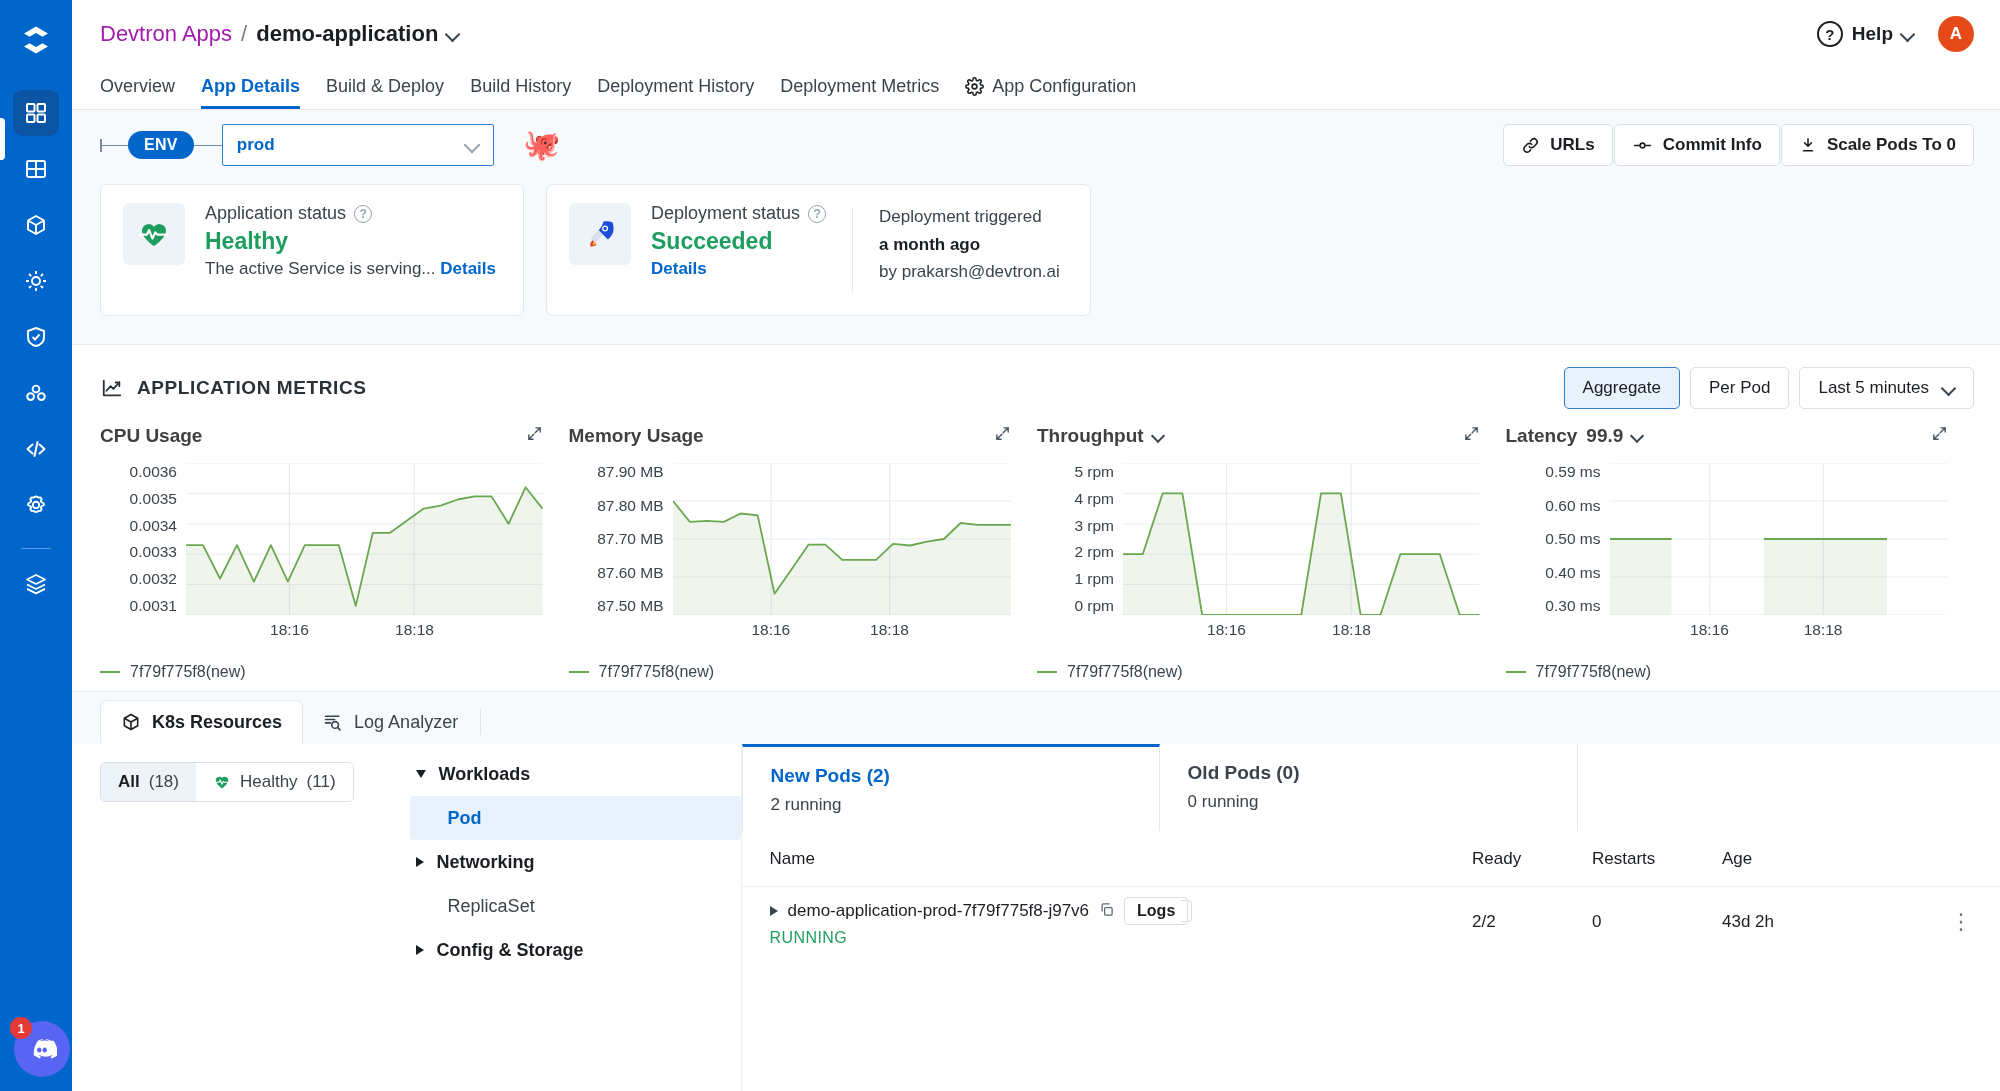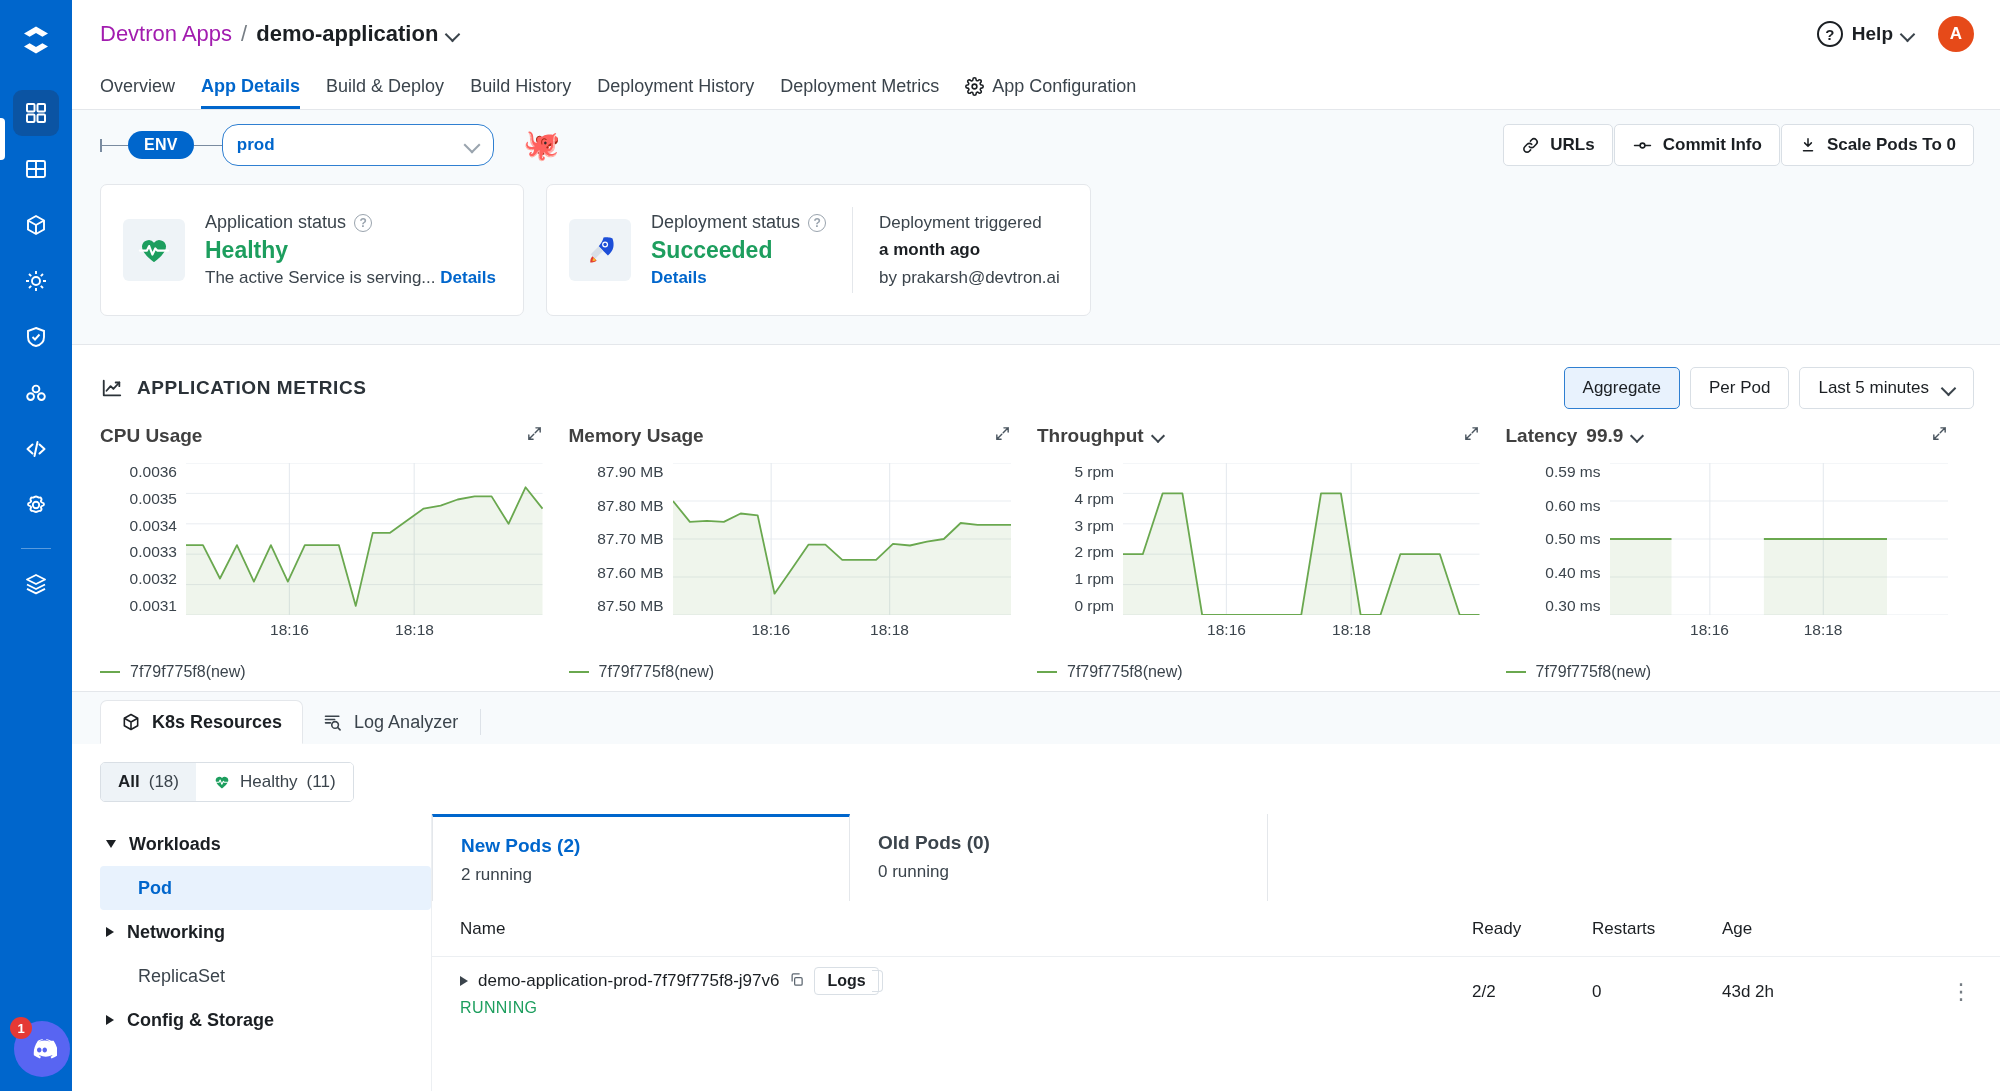--- a/index.html
+++ b/index.html
@@ -93,41 +93,41 @@
   }
   .envline { width: 28px; height: 1px; background: #7a8ba0; }
   .envline.tick { position: relative; }
   .envline.tick::before{content:"";position:absolute;left:0;top:-6px;width:1.5px;height:13px;background:#7a8ba0;}
   .envpill {
     background: #0066cc; color: #fff; font-size: 16px; font-weight: 600;
     border-radius: 18px; padding: 5px 16px; letter-spacing:.3px;
   }
   .envsel {
     width: 272px; height: 42px; background:#fff;
-    border: 1px solid #2f7fd1; border-radius: 16px;
+    border: 1px solid #2f7fd1; border-radius: 2px;
     display: flex; align-items: center; padding: 0 14px;
     font-size: 17px; font-weight: 600; color: #0066cc; cursor: pointer;
   }
   .envsel .dd { margin-left:auto; width:13px; height:13px; position:relative;}
   .envsel .dd::after{content:"";position:absolute;left:0;top:0;width:10px;height:10px;
     border-right:2px solid #9aa4ae;border-bottom:2px solid #9aa4ae;transform:rotate(45deg);}
   .octo { margin-left: 30px; font-size: 30px; line-height:1; }
 
   .actionbtns { margin-left: auto; display: flex; gap: 1px; }
   .abtn {
     height: 42px; background:#fff; border:1px solid #d9dfe5; border-radius:5px;
     display:flex; align-items:center; gap:10px; padding: 0 17px;
     font-size: 17px; font-weight:600; color:#1b1f23; cursor:pointer; white-space:nowrap;
   }
 
   
   .statusrow { background:#f7fafc; display:flex; gap: 22px; padding: 18px 26px 28px 28px; }
   .card {
     background:#fff; border:1px solid #e4e7eb; border-radius: 7px;
-    display:flex; align-items:center; padding: 18px 22px; min-height: 132px;
+    display:flex; padding: 18px 22px; min-height: 132px;
   }
   .card.app { width: 424px; }
   .card.dep { width: 545px; }
   .cicon {
     width: 62px; height: 62px; border-radius:6px; background:#eef3f7;
     display:flex; align-items:center; justify-content:center; font-size:30px;
     margin-right:20px; flex:0 0 62px;
   }
   .cbody .ctitle { font-size:18px; color:#3b444c; display:flex; align-items:center; gap:8px;}
   .infoq {
@@ -174,21 +174,21 @@
 
   
   .lower { flex:1; background:#f7fafc; border-top:1px solid #e4e7eb; display:flex; flex-direction:column; min-height:0;}
   .ltabs { display:flex; align-items:flex-end; padding-left: 28px; height: 52px; }
   .ltab {
     height: 44px; display:flex; align-items:center; gap:11px; padding: 0 20px;
     font-size:18px; color:#3b444c; cursor:pointer; border-radius: 7px 7px 0 0;
   }
   .ltab.sel { background:#fff; border:1px solid #e4e7eb; border-bottom-color:#fff; color:#1b1f23; font-weight:600; }
   .ltabdiv { width:1px; height:26px; background:#dde2e8; margin: 0 2px 9px; }
-  .lbody { background:#fff; flex:1; min-height:0; display:flex; flex-direction:column; }
+  .lbody { background:#fff; flex:1; min-height:0; display:flex; flex-direction:row; }
   .filters { padding: 18px 28px 12px; }
   .chipgroup { display:inline-flex; border:1px solid #d9dfe5; border-radius:5px; overflow:hidden; }
   .chip { height:38px; display:flex; align-items:center; gap:9px; padding: 0 17px;
           font-size:17px; color:#3b444c; cursor:pointer; background:#fff;}
   .chip.on { background:#eef3f7; color:#1b1f23; font-weight:700; }
   .chip .cnt { color:#3b444c; font-weight:400; }
   .split { display:flex; flex:1; min-height:0; }
   .tree { width: 360px; flex:0 0 360px; padding: 8px 0 0 28px; border-right:1px solid #eceff2;}
   .trow { height: 44px; display:flex; align-items:center; gap:13px; padding-left: 6px;
           font-size:18px; color:#1b1f23; cursor:pointer; border-radius:4px; }

